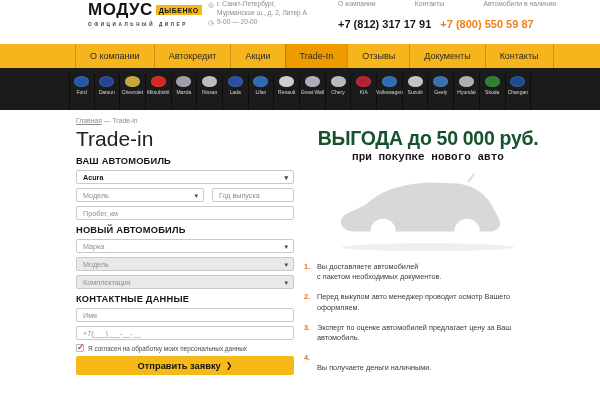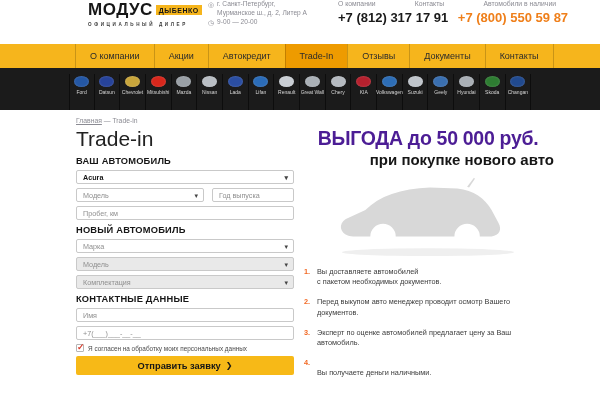--- a/index.html
+++ b/index.html
@@ -16,21 +16,21 @@
   .logo-word { font-size:17px; font-weight:bold; letter-spacing:0.5px; color:#161616; position:relative; }
   .logo-word .tick { position:absolute; top:-4px; left:0px; width:9px; height:3px; background:#f6b51c; transform:skewX(-25deg); }
   .logo-badge { background:#f6b51c; color:#161616; font-size:7px; font-weight:bold; padding:2px 3px 1px; letter-spacing:0.5px; }
   .logo-sub { font-size:4.6px; font-weight:bold; letter-spacing:2.6px; color:#3a3a3a; margin-top:2px; }
   .addr { margin-left:16px; font-size:6.6px; color:#8b8b93; line-height:1.35; width:100px; }
   .addr-row { display:flex; gap:3px; }
   .addr .ico { color:#8b8b93; font-size:7px; line-height:1.3; }
   .head-right { margin-left:auto; margin-right:44px; width:218px; }
   .head-links { display:flex; justify-content:space-between; font-size:6.8px; color:#8b8b93; }
   .head-links span { cursor:pointer; }
-  .phones { margin-top:3px; font-size:13px; font-weight:bold; white-space:nowrap; }
+  .phones { margin-top:11px; font-size:11px; font-weight:bold; white-space:nowrap; }
   .phone2 { color:#ef7f1a; margin-left:6px; }
   
   .nav { height:24px; background:#f6b51c; display:flex; align-items:stretch; padding-left:75px; }
   .nav-item { display:flex; align-items:center; padding:0 14px; font-size:9px; color:#2b2b2b; border-left:1px solid rgba(0,0,0,0.18); cursor:pointer; }
   .nav-item:last-child { border-right:1px solid rgba(0,0,0,0.18); }
   .nav-item.active { background:#ee9b00; }
   
   .brands { height:42px; background:#1b1b1b; display:flex; justify-content:center; padding-top:6px; }
   .brand { width:25.7px; height:36px; border-right:1px solid #0d0d0d; display:flex; flex-direction:column; align-items:center; cursor:pointer; }
   .brand:first-child { border-left:1px solid #0d0d0d; }
@@ -52,22 +52,22 @@
   input.field::placeholder { color:#8f8f8f; opacity:1; }
   .w-model { width:128px; flex:0 0 128px; }
   .w-year { width:82px; flex:0 0 82px; }
   .consent { display:flex; align-items:center; gap:4px; margin:4px 0 4px; font-size:6.4px; color:#4a4a4a; }
   .checkbox { width:8px; height:8px; border:1px solid #b5b5b5; border-radius:1px; background:#fff; position:relative; flex:0 0 8px; cursor:pointer; }
   .checkbox .check { position:absolute; top:-3px; left:0px; color:#d93a2b; font-size:9px; font-weight:bold; }
   .submit { height:19px; background:#f7b917; border:none; border-radius:2px; width:100%; font-size:9.3px; font-weight:bold; color:#161616; display:flex; align-items:center; justify-content:center; gap:5px; cursor:pointer; font-family:"Liberation Sans", sans-serif; }
   .submit .chev { font-size:8px; font-weight:normal; }
   
   .right-col { margin-left:8px; width:252px; flex:0 0 252px; }
-  .promo-title { font-size:19.5px; font-weight:bold; text-align:center; margin-top:10px; color:#4c1d95; letter-spacing:-0.3px; }
-  .promo-sub { font-size:15px; font-weight:bold; text-align:right; color:#161616; margin-top:1px; }
+  .promo-title { font-size:19.5px; font-weight:bold; text-align:center; margin-top:10px; color:#14532d; letter-spacing:-0.3px; }
+  .promo-sub { font-size:11px; font-weight:bold; text-align:center; color:#161616; margin-top:1px;font-family:Liberation Mono, monospace; }
   .car-wrap { text-align:center; margin-top:3px; }
   .steps { margin-top:4px; padding-left:2px; }
   .step { display:flex; gap:4px; margin-bottom:10px; font-size:7.3px; line-height:1.4; color:#3c3c3c; }
   .step-num { color:#f26822; font-weight:bold; flex:0 0 9px; }
 </style>
 </head>
 <body>
 
 <div class="header">
   <div class="logo">
@@ -98,22 +98,22 @@
     </div>
     <div class="phones">
       <span>+7 (812) 317 17 91</span>
       <span class="phone2">+7 (800) 550 59 87</span>
     </div>
   </div>
 </div>
 
 <div class="nav">
   <div class="nav-item">О компании</div>
+  <div class="nav-item">Автокредит</div>
   <div class="nav-item">Акции</div>
-  <div class="nav-item">Автокредит</div>
   <div class="nav-item active">Trade-In</div>
   <div class="nav-item">Отзывы</div>
   <div class="nav-item">Документы</div>
   <div class="nav-item">Контакты</div>
 </div>
 
 <div class="brands" id="brands-strip">
     <div class="brand">
       <span class="brand-logo" style="background: rgb(36, 87, 164);"></span>
       <span class="brand-name">Ford</span>
@@ -265,21 +265,21 @@
                  C22,67 20,66.7 18,66 Z" fill="#d8d8d8"></path>
       </svg>
     </div>
     <div class="steps">
       <div class="step">
         <span class="step-num">1.</span>
         <span><span>Вы доставляете автомобилей</span><br><span>с пакетом необходимых документов.</span></span>
       </div>
       <div class="step">
         <span class="step-num">2.</span>
-        <span><span>Перед выкупом авто менеджер проводит осмотр Вашего</span><br><span>документов.</span></span>
+        <span><span>Перед выкупом авто менеджер проводит осмотр Вашего</span><br><span>оформляем.</span></span>
       </div>
       <div class="step">
         <span class="step-num">3.</span>
         <span><span>Эксперт по оценке автомобилей предлагает цену за Ваш</span><br><span>автомобиль.</span></span>
       </div>
       <div class="step">
         <span class="step-num">4.</span>
         <span><br><span>Вы получаете деньги наличными.</span></span>
       </div>
     </div>

